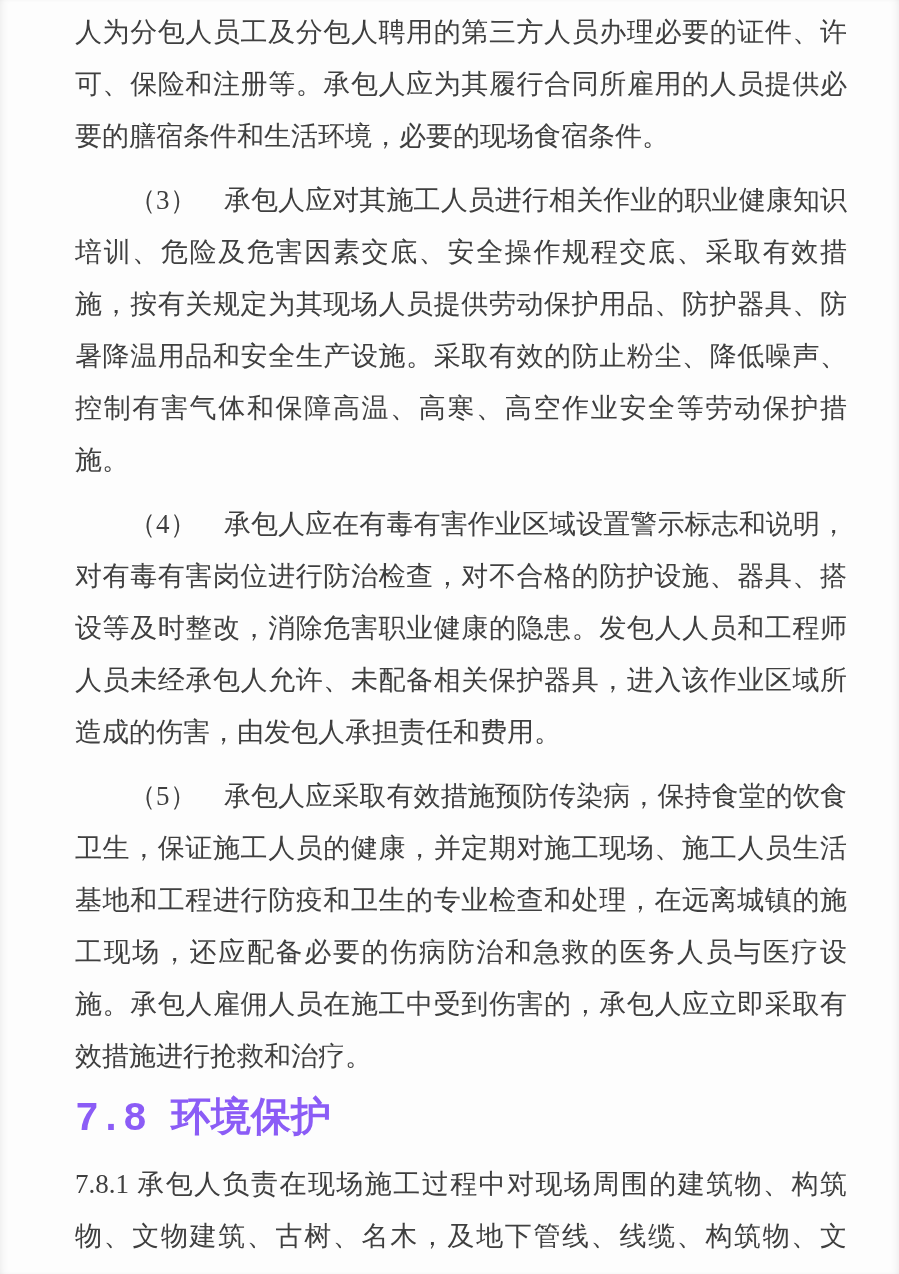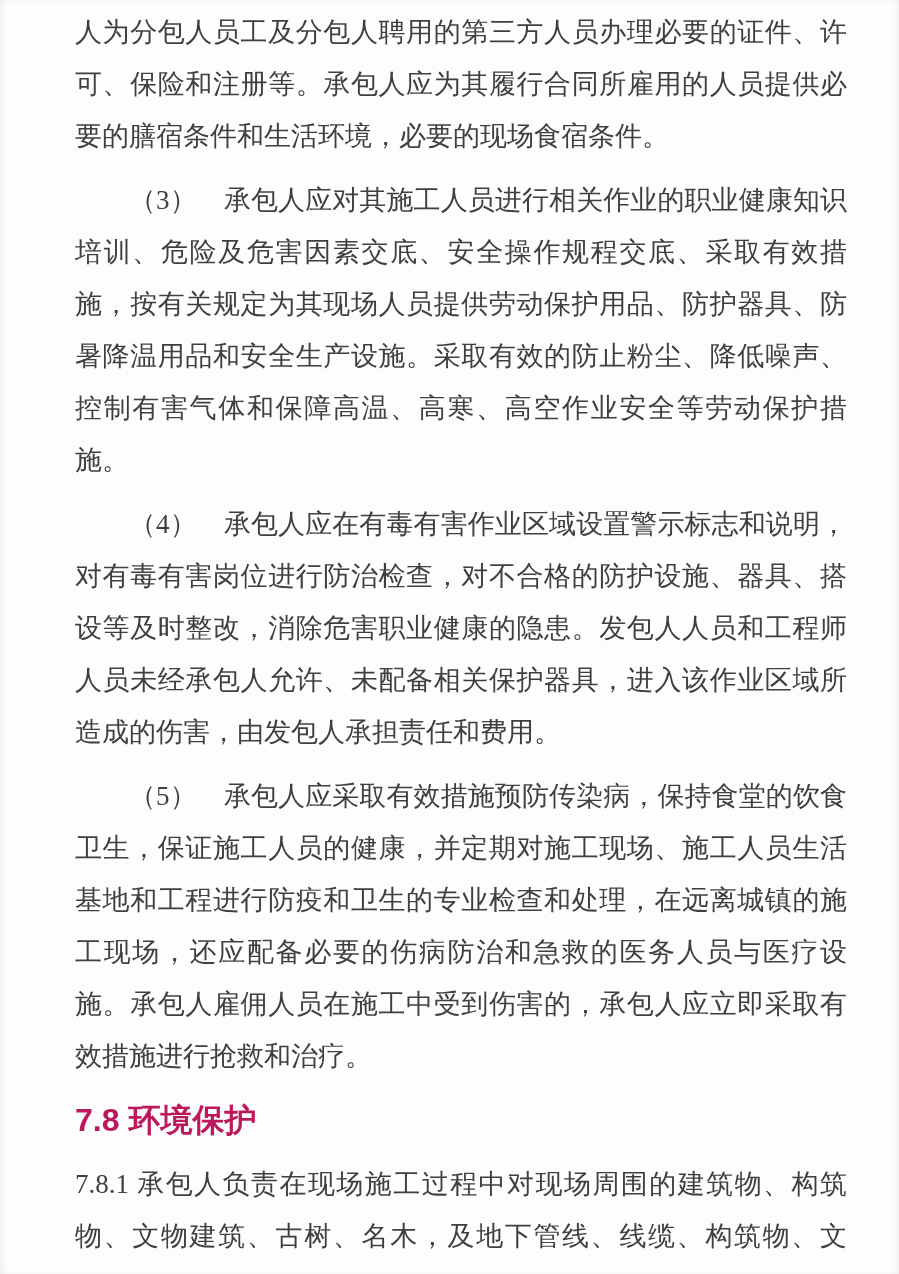--- a/index.html
+++ b/index.html
@@ -24,25 +24,25 @@
       font-size: 27px;
       line-height: 52px;
       text-align: justify;
       margin: 0 0 12px 0;
       word-break: break-all;
     }
     .para.indent {
       text-indent: 54px;
     }
     .heading {
-      font-family: Liberation Sans, sans-serif;
+      font-family: Liberation Mono, monospace;
       font-weight: bold;
-      font-size: 32px;
+      font-size: 40px;
       line-height: 48px;
-      color: #be185d;
+      color: #8b5cf6;
       margin: 14px 0 14px 0;
     }
   </style>
 </head>
 <body>
 
 <div class="page">
   <p class="para">人为分包人员工及分包人聘用的第三方人员办理必要的证件、许可、保险和注册等。承包人应为其履行合同所雇用的人员提供必要的膳宿条件和生活环境，必要的现场食宿条件。</p>
 
   <p class="para indent">（3）　承包人应对其施工人员进行相关作业的职业健康知识培训、危险及危害因素交底、安全操作规程交底、采取有效措施，按有关规定为其现场人员提供劳动保护用品、防护器具、防暑降温用品和安全生产设施。采取有效的防止粉尘、降低噪声、控制有害气体和保障高温、高寒、高空作业安全等劳动保护措施。</p>

